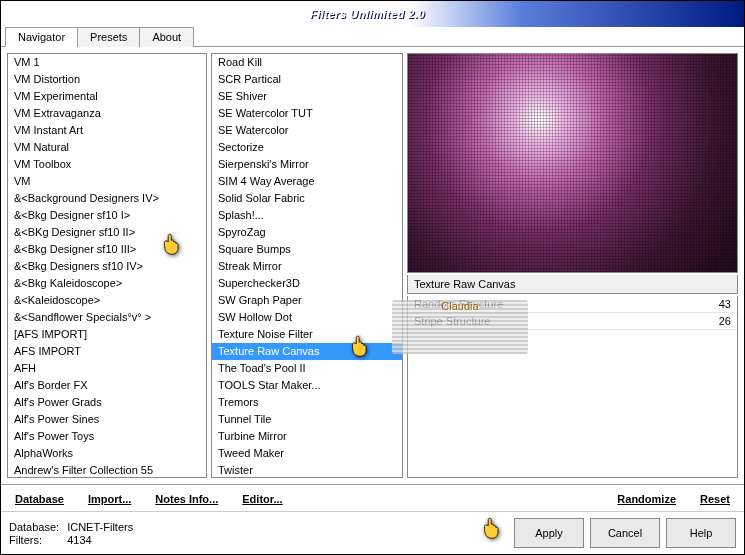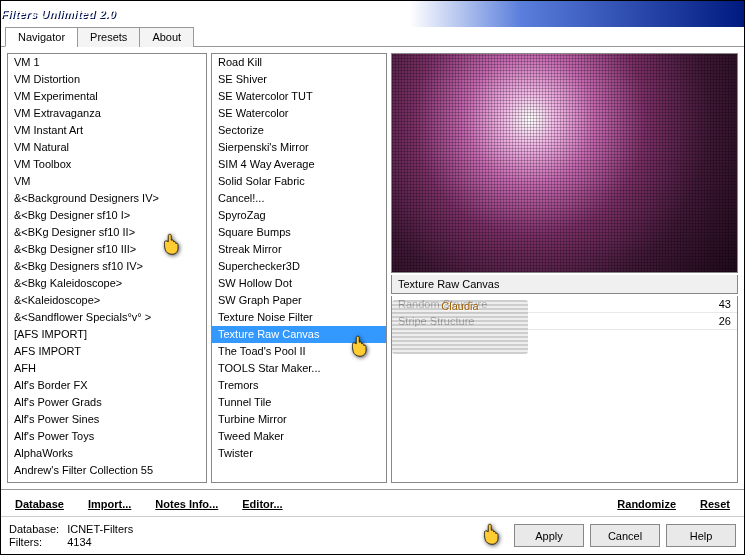--- a/index.html
+++ b/index.html
@@ -1,33 +1,33 @@
 <!DOCTYPE html>
 <html><head>
 <meta charset="utf-8">
 <style>
 *{box-sizing:border-box;margin:0;padding:0;font-family:"Segoe UI",Tahoma,sans-serif;font-size:11px;-webkit-user-select:none;user-select:none}
 html,body{width:745px;height:555px;overflow:hidden}
 body{border:1px solid #000;background:#fff;display:flex;flex-direction:column}
 
 
-.titlebar{height:26px;background:linear-gradient(to right,#fff 0%,#fff 55%,#5a7edc 70%,#001a80 100%);display:flex;align-items:center;justify-content:flex-start;padding-right:10px;color:#fff;font-weight:bold;font-style:italic;font-size:16px;letter-spacing:.5px;text-shadow:1px 1px 0 #001050}
+.titlebar{height:26px;background:linear-gradient(to right,#fff 0%,#fff 55%,#5a7edc 70%,#001a80 100%);display:flex;align-items:center;justify-content:center;padding-right:10px;color:#fff;font-weight:bold;font-style:italic;font-size:16px;letter-spacing:.5px;text-shadow:1px 1px 0 #001050}
 
 
 .tabs{display:flex;border-bottom:1px solid #999;padding-left:4px;margin-top:-1px}
 .tab{padding:3px 12px;border:1px solid #999;border-bottom:none;background:#f4f4f4;margin-right:-1px;position:relative;top:1px;cursor:default}
 .tab.active{background:#fff;border-bottom:1px solid #fff}
 
 
 .main{flex:1;display:flex;padding:6px;gap:4px;overflow:hidden}
 
 
 .listwrap{border:1px solid #888;display:flex;flex-direction:column;background:#fff;position:relative}
 .listA{width:200px}
-.listB{width:176px}
+.listB{width:192px}
 .scroll{flex:1;overflow-y:scroll;overflow-x:hidden}
 .scroll::-webkit-scrollbar{width:16px}
 .scroll::-webkit-scrollbar-track{background:#f0f0f0;border-left:1px solid #ccc}
 .scroll::-webkit-scrollbar-thumb{background:#cdcdcd;border:1px solid #a0a0a0}
 .scroll::-webkit-scrollbar-button{background:#e8e8e8;border:1px solid #a0a0a0;height:16px}
 .item{padding:1px 6px;white-space:nowrap;overflow:hidden;text-overflow:ellipsis;cursor:default;line-height:15px}
 .item.sel{background:#3399ff;color:#fff}
 
 
 .right{flex:1;display:flex;flex-direction:column;gap:2px}
@@ -40,21 +40,21 @@
 
 .links{display:flex;border-top:1px solid #999;padding:6px 8px 4px;gap:12px;font-weight:bold;text-decoration:underline;cursor:default}
 .links>span{padding:2px 6px}
 .links .gap{flex:1;font-weight:normal;text-decoration:none}
 
 
 .footer{display:flex;align-items:center;border-top:1px solid #ccc;padding:6px 8px;gap:0}
 .status{display:grid;grid-template-columns:auto auto;gap:1px 6px;font-size:11px}
 .status .lbl{padding-right:2px}
 .footer .spacer{flex:1}
-.btn{min-width:70px;height:23px;border:1px solid #888;background:#e9e9e9;margin-left:6px;display:inline-flex;align-items:center;justify-content:center;cursor:default}
+.btn{min-width:70px;height:30px;border:1px solid #888;background:#e9e9e9;margin-left:6px;display:inline-flex;align-items:center;justify-content:center;cursor:default}
 
 
 .hand{position:absolute;width:28px;height:24px;pointer-events:none;filter:drop-shadow(1px 1px 2px rgba(0,0,0,.7))}
 
 
 .wm{position:absolute;left:392px;top:300px;width:136px;height:54px;display:flex;align-items:flex-start;justify-content:center;font-family:"Brush Script MT","Segoe Script",cursive;font-size:22px;color:#a16207;pointer-events:none;z-index:50}
 .wm::before{content:"";position:absolute;inset:0;background:repeating-linear-gradient(0deg,#bdbdbd 0 2px,#e8e8e8 2px 4px);opacity:.75;border-radius:3px}
 .wm span{position:relative;z-index:1;text-shadow:1px 1px 0 #fff}
 </style>
 </head>
@@ -101,34 +101,35 @@
         <div class="item">Andrew's Filter Collection 55</div>
       </div>
     <svg class="hand" style="left:150px;top:178px" viewBox="0 0 32 32">
         <path d="M6 14c0-2 2-3 3-2l2 1V5c0-1.5 1-2 2-2s2 .5 2 2v6l1-.3c1-.3 2 .3 2 1.3v1l1-.2c1-.2 2 .4 2 1.4v1l1-.1c1-.1 2 .6 2 1.6v5c0 4-3 8-8 8s-8-3-9-6l-1-5c-.3-1.5.5-3 0-3z" fill="#ffcc33" stroke="#000" stroke-width="1"></path>
       </svg>
   </div>
 
   <div class="listwrap listB">
     <div class="scroll" id="filtScroll">
         <div class="item">Road Kill</div>
+        <div class="item">SCR  Partical</div>
         <div class="item">SE Shiver</div>
         <div class="item">SE Watercolor TUT</div>
         <div class="item">SE Watercolor</div>
         <div class="item">Sectorize</div>
         <div class="item">Sierpenski's Mirror</div>
         <div class="item">SIM 4 Way Average</div>
         <div class="item">Solid Solar Fabric</div>
-        <div class="item">Cancel!...</div>
+        <div class="item">Splash!...</div>
         <div class="item">SpyroZag</div>
         <div class="item">Square Bumps</div>
         <div class="item">Streak Mirror</div>
         <div class="item">Superchecker3D</div>
+        <div class="item">SW Graph Paper</div>
         <div class="item">SW Hollow Dot</div>
-        <div class="item">SW Graph Paper</div>
         <div class="item">Texture Noise Filter</div>
         <div class="item sel">Texture Raw Canvas</div>
         <div class="item">The Toad's Pool II</div>
         <div class="item">TOOLS Star Maker...</div>
         <div class="item">Tremors</div>
         <div class="item">Tunnel Tile</div>
         <div class="item">Turbine Mirror</div>
         <div class="item">Tweed Maker</div>
         <div class="item">Twister</div>
       </div>

